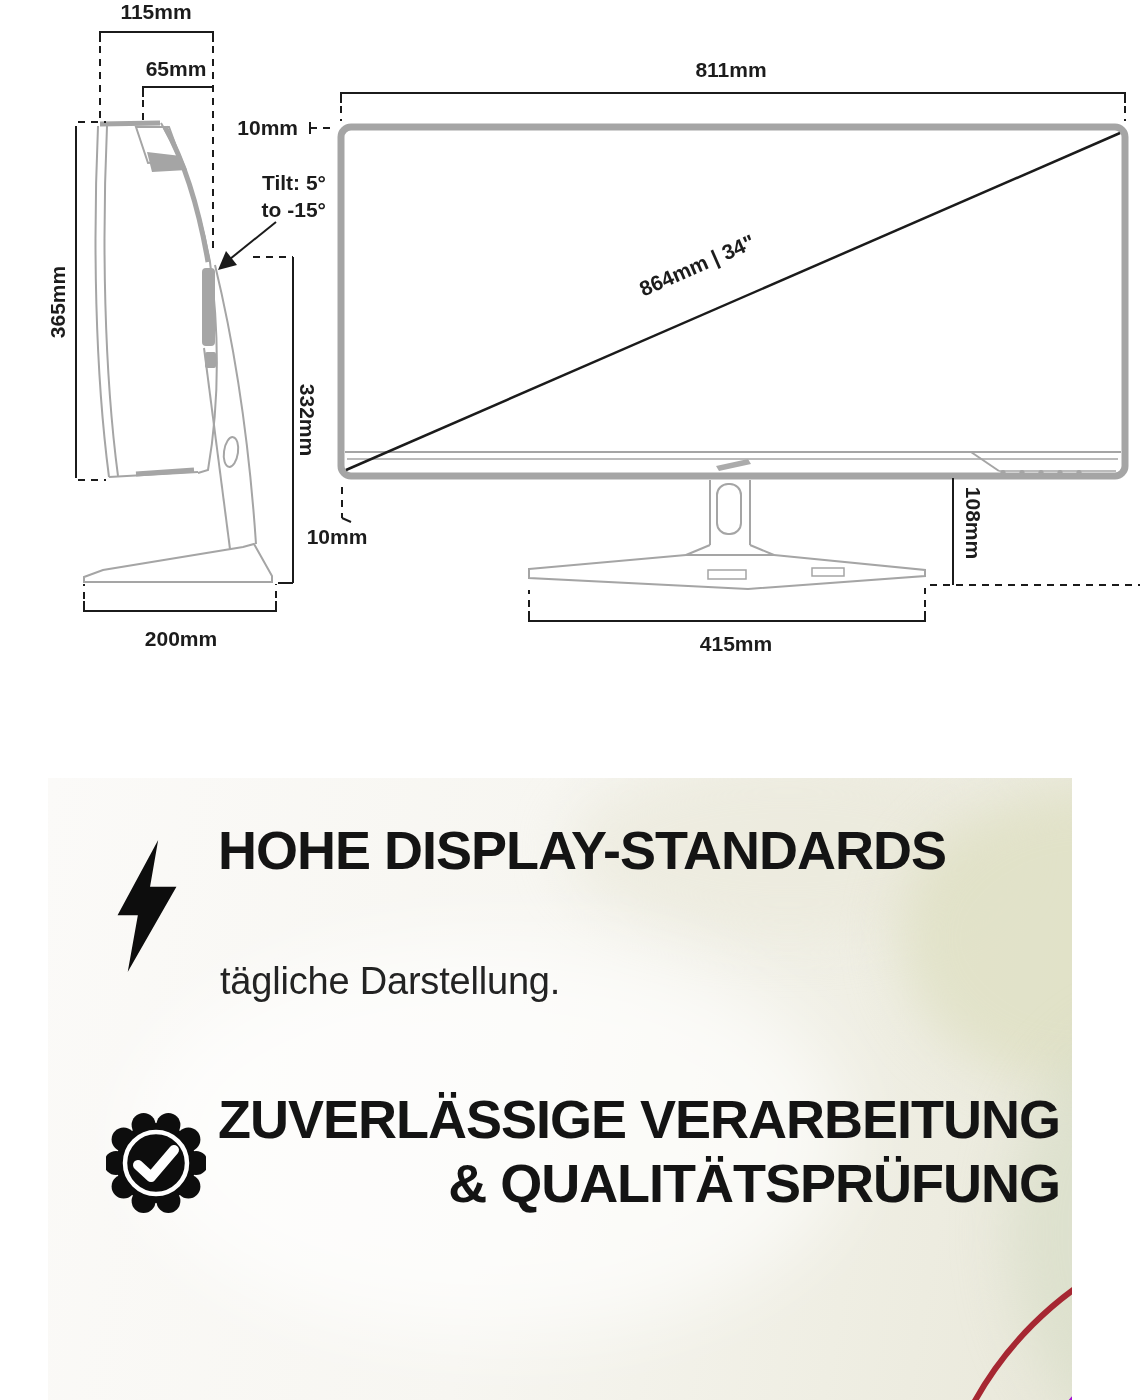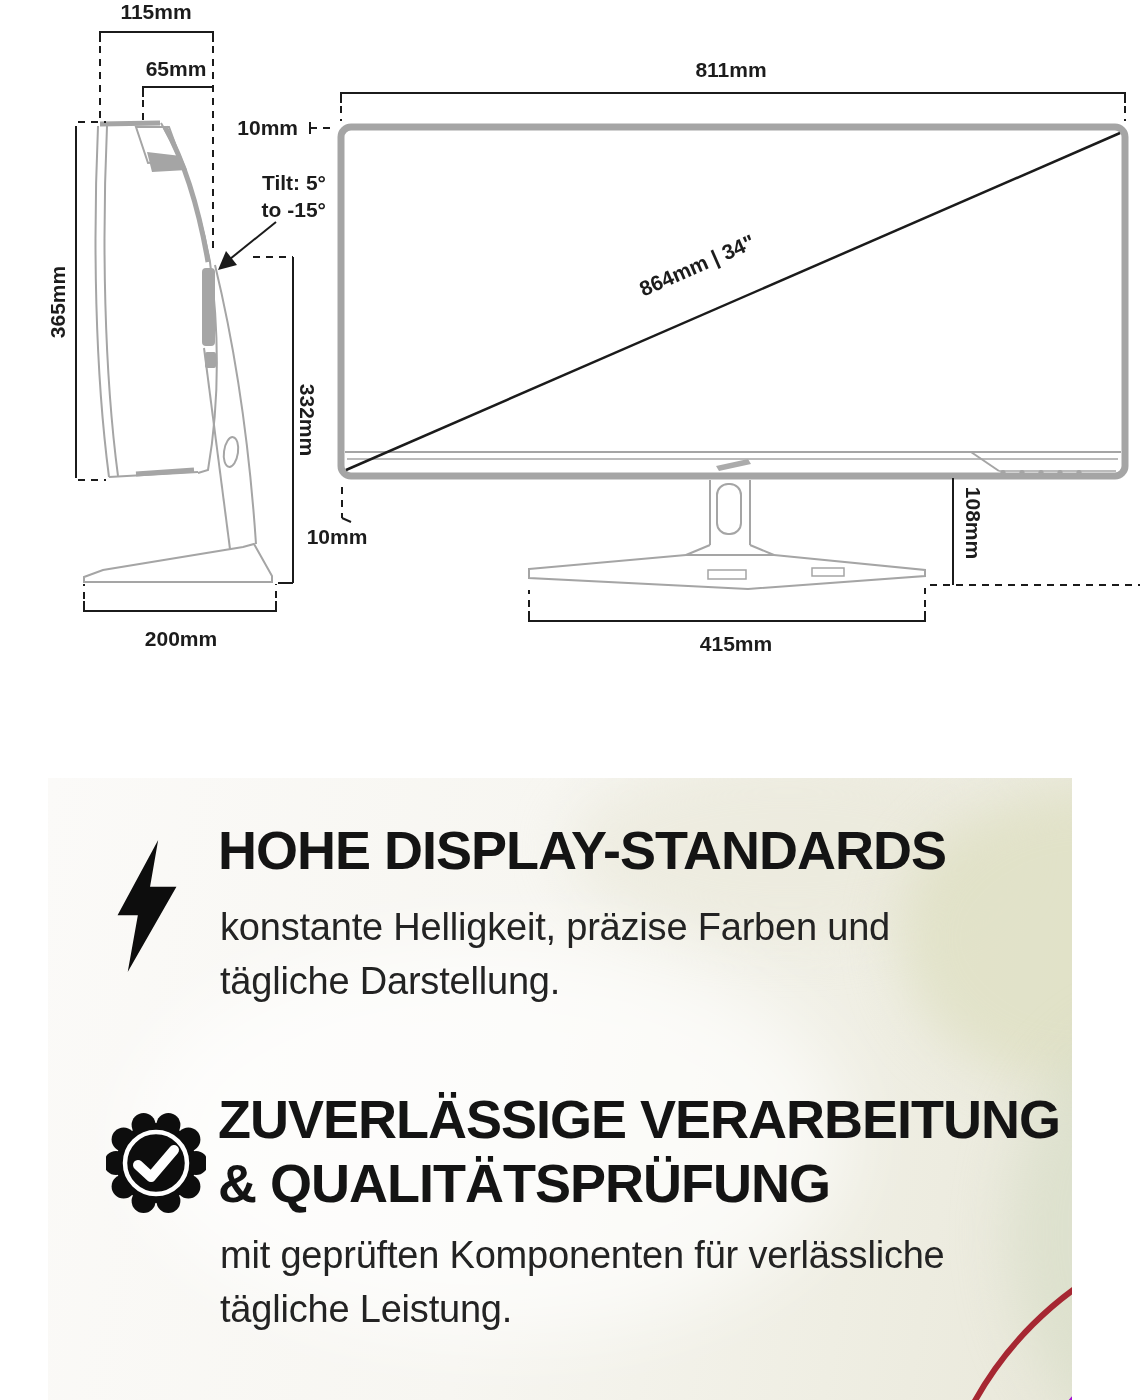--- a/index.html
+++ b/index.html
@@ -6,21 +6,21 @@
   .page{position:relative;width:1140px;height:1400px;overflow:hidden;background:#ffffff;
         font-family:"Liberation Sans","DejaVu Sans",sans-serif;margin-left:48px;}
   
   .diagram-section{position:absolute;left:0;top:0;width:1140px;height:760px;background:#ffffff;}
   .dim-label{font:700 21px "Liberation Sans","DejaVu Sans",sans-serif;fill:#1c1c1c;}
   .dim-line{stroke:#1b1b1b;stroke-width:2;fill:none;}
   .dim-dash{stroke:#1b1b1b;stroke-width:2;fill:none;stroke-dasharray:7 6;}
   .mon{stroke:#a5a5a5;fill:none;}
   
   .features-section{position:absolute;left:0;top:778px;width:1024px;height:622px;overflow:hidden;
-     background:linear-gradient(100deg,#fbfaf8 0%,#f7f6f1 45%,#efeee3 78%,#e9e8da 100%);}
+     background:linear-gradient(100deg,#fbfaf8 0%,#f7f6f1 45%,#efeee3 78%,#e9e8da 100%);text-align:right;}
   .blob{position:absolute;border-radius:50%;filter:blur(26px);}
   .blob-a{left:850px;top:10px;width:380px;height:300px;background:rgba(219,221,189,.65);}
   .blob-b{left:960px;top:240px;width:320px;height:430px;background:rgba(211,218,194,.55);}
   .blob-c{left:520px;top:-20px;width:440px;height:180px;background:rgba(233,231,217,.6);}
   .blob-w{left:80px;top:160px;width:720px;height:400px;background:rgba(255,255,255,.65);filter:blur(38px);}
   .feature-icon{position:absolute;}
   .feature-title{position:absolute;margin:0;color:#141414;font-weight:700;
      font-size:54px;letter-spacing:-1px;line-height:64px;white-space:nowrap;}
   .feature-desc{position:absolute;margin:0;color:#232323;font-weight:400;
      font-size:38px;letter-spacing:-0.2px;line-height:54px;white-space:nowrap;}
@@ -153,21 +153,21 @@
     <div class="blob blob-a"></div>
     <div class="blob blob-b"></div>
     <div class="blob blob-w"></div>
 
     <div class="feature-icon" style="left:58px;top:62px;">
       <svg width="82" height="132" viewBox="0 0 74 130">
         <polygon points="48,0 8,74 28,74 18,130 66,46 40,46" fill="#0d0d0d"></polygon>
       </svg>
     </div>
     <h2 class="feature-title" style="left:170px;top:40px;">HOHE DISPLAY-STANDARDS</h2>
-    <p class="feature-desc" style="left:172px;top:122px;"><span>konstante Helligkeit, präzise Farben und</span><br><span>tägliche Darstellung.</span></p>
+    <p class="feature-desc" style="left:172px;top:122px;"><br><span>tägliche Darstellung.</span></p>
 
     <div class="feature-icon" style="left:58px;top:332px;">
       <svg width="100" height="106" viewBox="0 0 100 100">
         <g fill="#0d0d0d">
           <circle cx="50" cy="50" r="40"></circle>
           <circle cx="90" cy="50" r="12"></circle>
             <circle cx="82.4" cy="73.5" r="12"></circle>
           <circle cx="62.4" cy="88" r="12"></circle>
             <circle cx="37.6" cy="88" r="12"></circle>
           <circle cx="17.6" cy="73.5" r="12"></circle>
@@ -175,19 +175,18 @@
           <circle cx="17.6" cy="26.5" r="12"></circle>
             <circle cx="37.6" cy="12" r="12"></circle>
           <circle cx="62.4" cy="12" r="12"></circle>
             <circle cx="82.4" cy="26.5" r="12"></circle>
         </g>
         <circle cx="50" cy="50" r="31" fill="none" stroke="#ffffff" stroke-width="4.5"></circle>
         <path d="M32,52 L45,64 L68,37" fill="none" stroke="#ffffff" stroke-width="10" stroke-linecap="round" stroke-linejoin="round"></path>
       </svg>
     </div>
     <h2 class="feature-title" style="left:170px;top:309px;"><span>ZUVERLÄSSIGE VERARBEITUNG</span><br><span>&amp; QUALITÄTSPRÜFUNG</span></h2>
-    <p class="feature-desc" style="left:172px;top:450px;"><span>mit geprüften Komponenten für verlässliche</span><br><span>tägliche Leistung.</span></p>
 
     <div class="purple-circle"></div>
     <div class="red-arc"></div>
   </section>
 
 </div>
 
 </body></html>

